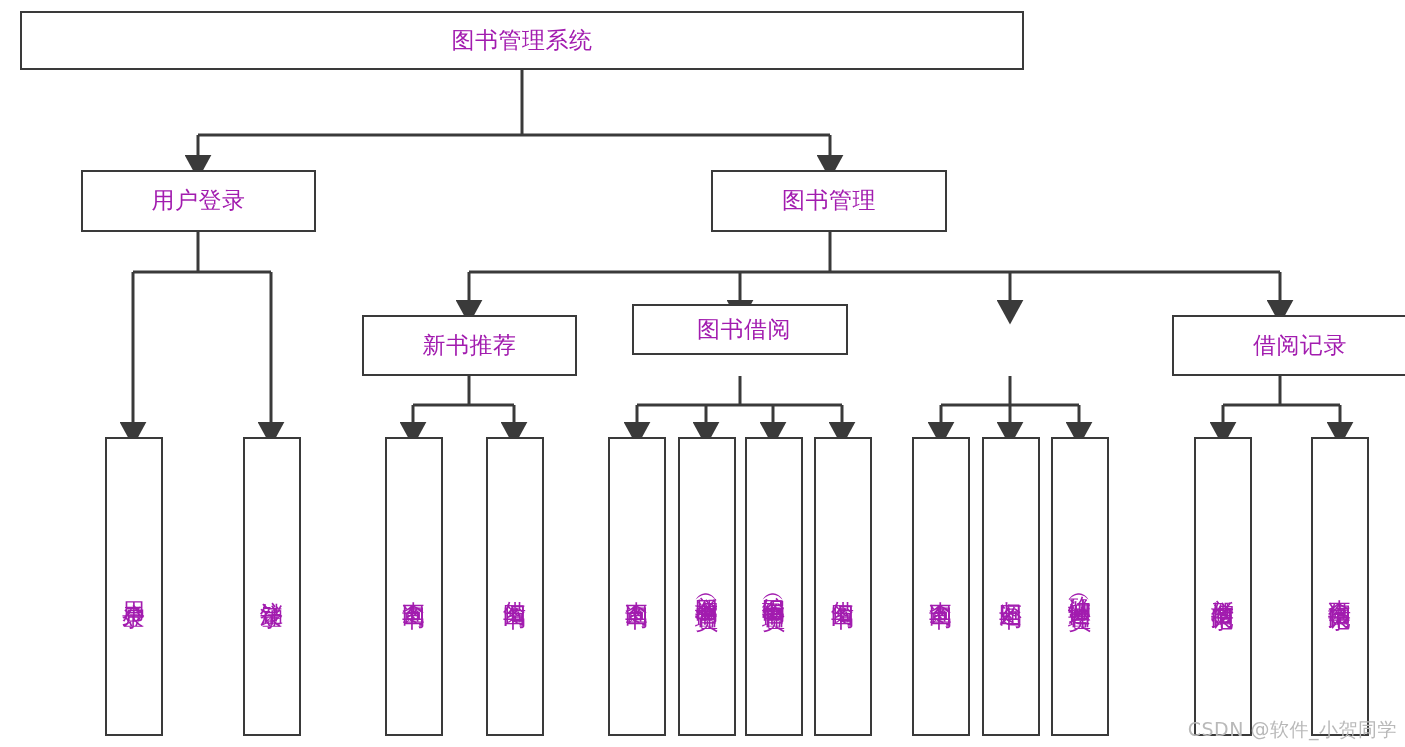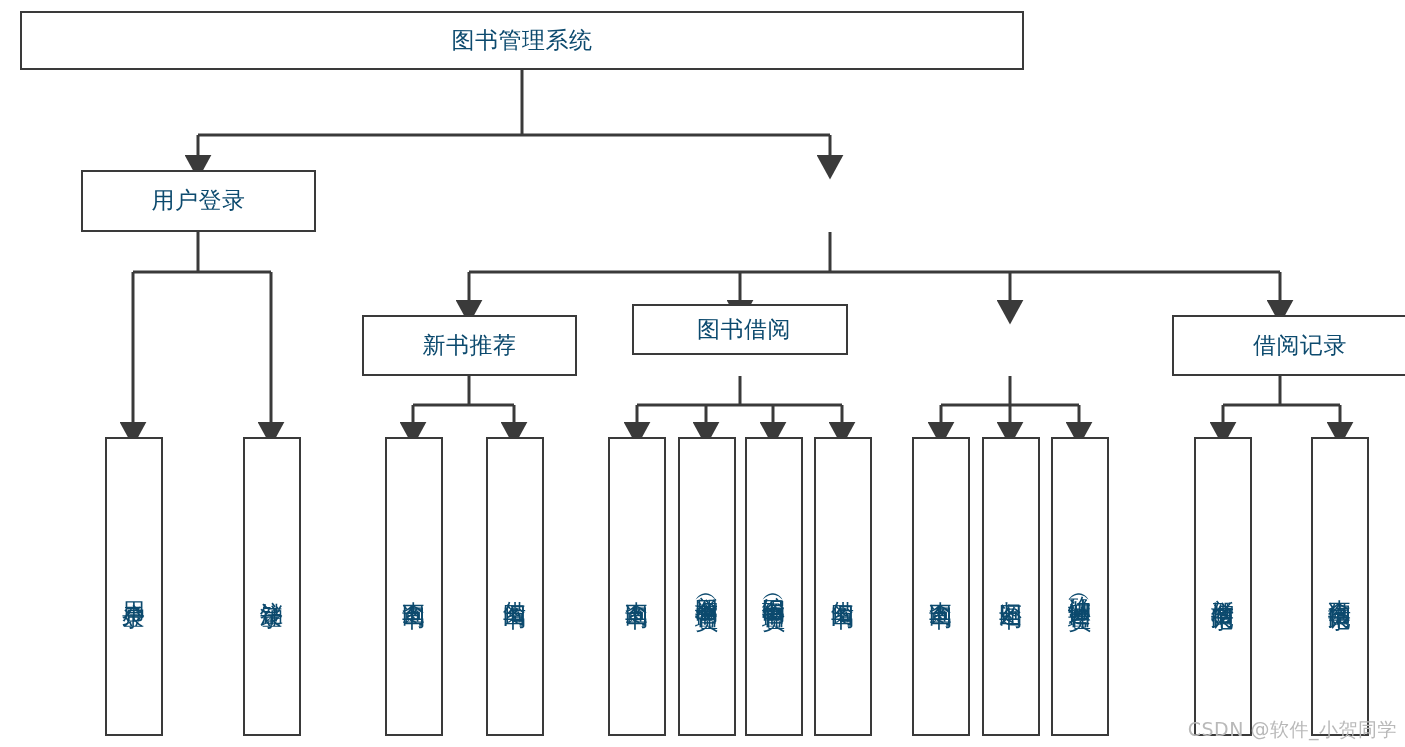--- a/index.html
+++ b/index.html
@@ -19,21 +19,21 @@
     pointer-events:none;
   }
   .node{
     position:absolute;
     box-sizing:border-box;
     border:2px solid #3a3a3a;
     background:#ffffff;
     display:flex;
     align-items:center;
     justify-content:center;
-    color:#0c4a6e;
+    color:#a21caf;
     z-index:2;
   }
   .node .label{
     display:block;
     text-align:center;
     line-height:1.18;
     letter-spacing:0.5px;
   }
   
   .h-node .label{
@@ -121,20 +121,23 @@
     </g>
   </svg>
 
   <div class="node h-node root" style="left:20px; top:11px; width:1004px; height:59px;">
     <span class="label">图书管理系统</span>
   </div>
 
   <div class="node h-node" style="left:81px; top:170px; width:235px; height:62px;">
     <span class="label">用户登录</span>
   </div>
+  <div class="node h-node" style="left:711px; top:170px; width:236px; height:62px;">
+    <span class="label">图书管理</span>
+  </div>
 
   <div class="node h-node" style="left:362px; top:315px; width:215px; height:61px;">
     <span class="label">新书推荐</span>
   </div>
   <div class="node h-node" style="left:632px; top:304px; width:216px; height:51px;padding-left:8px;">
     <span class="label">图书借阅</span>
   </div>
   <div class="node h-node" style="left:1172px; top:315px; width:256px; height:61px;">
     <span class="label">借阅记录</span>
   </div>

